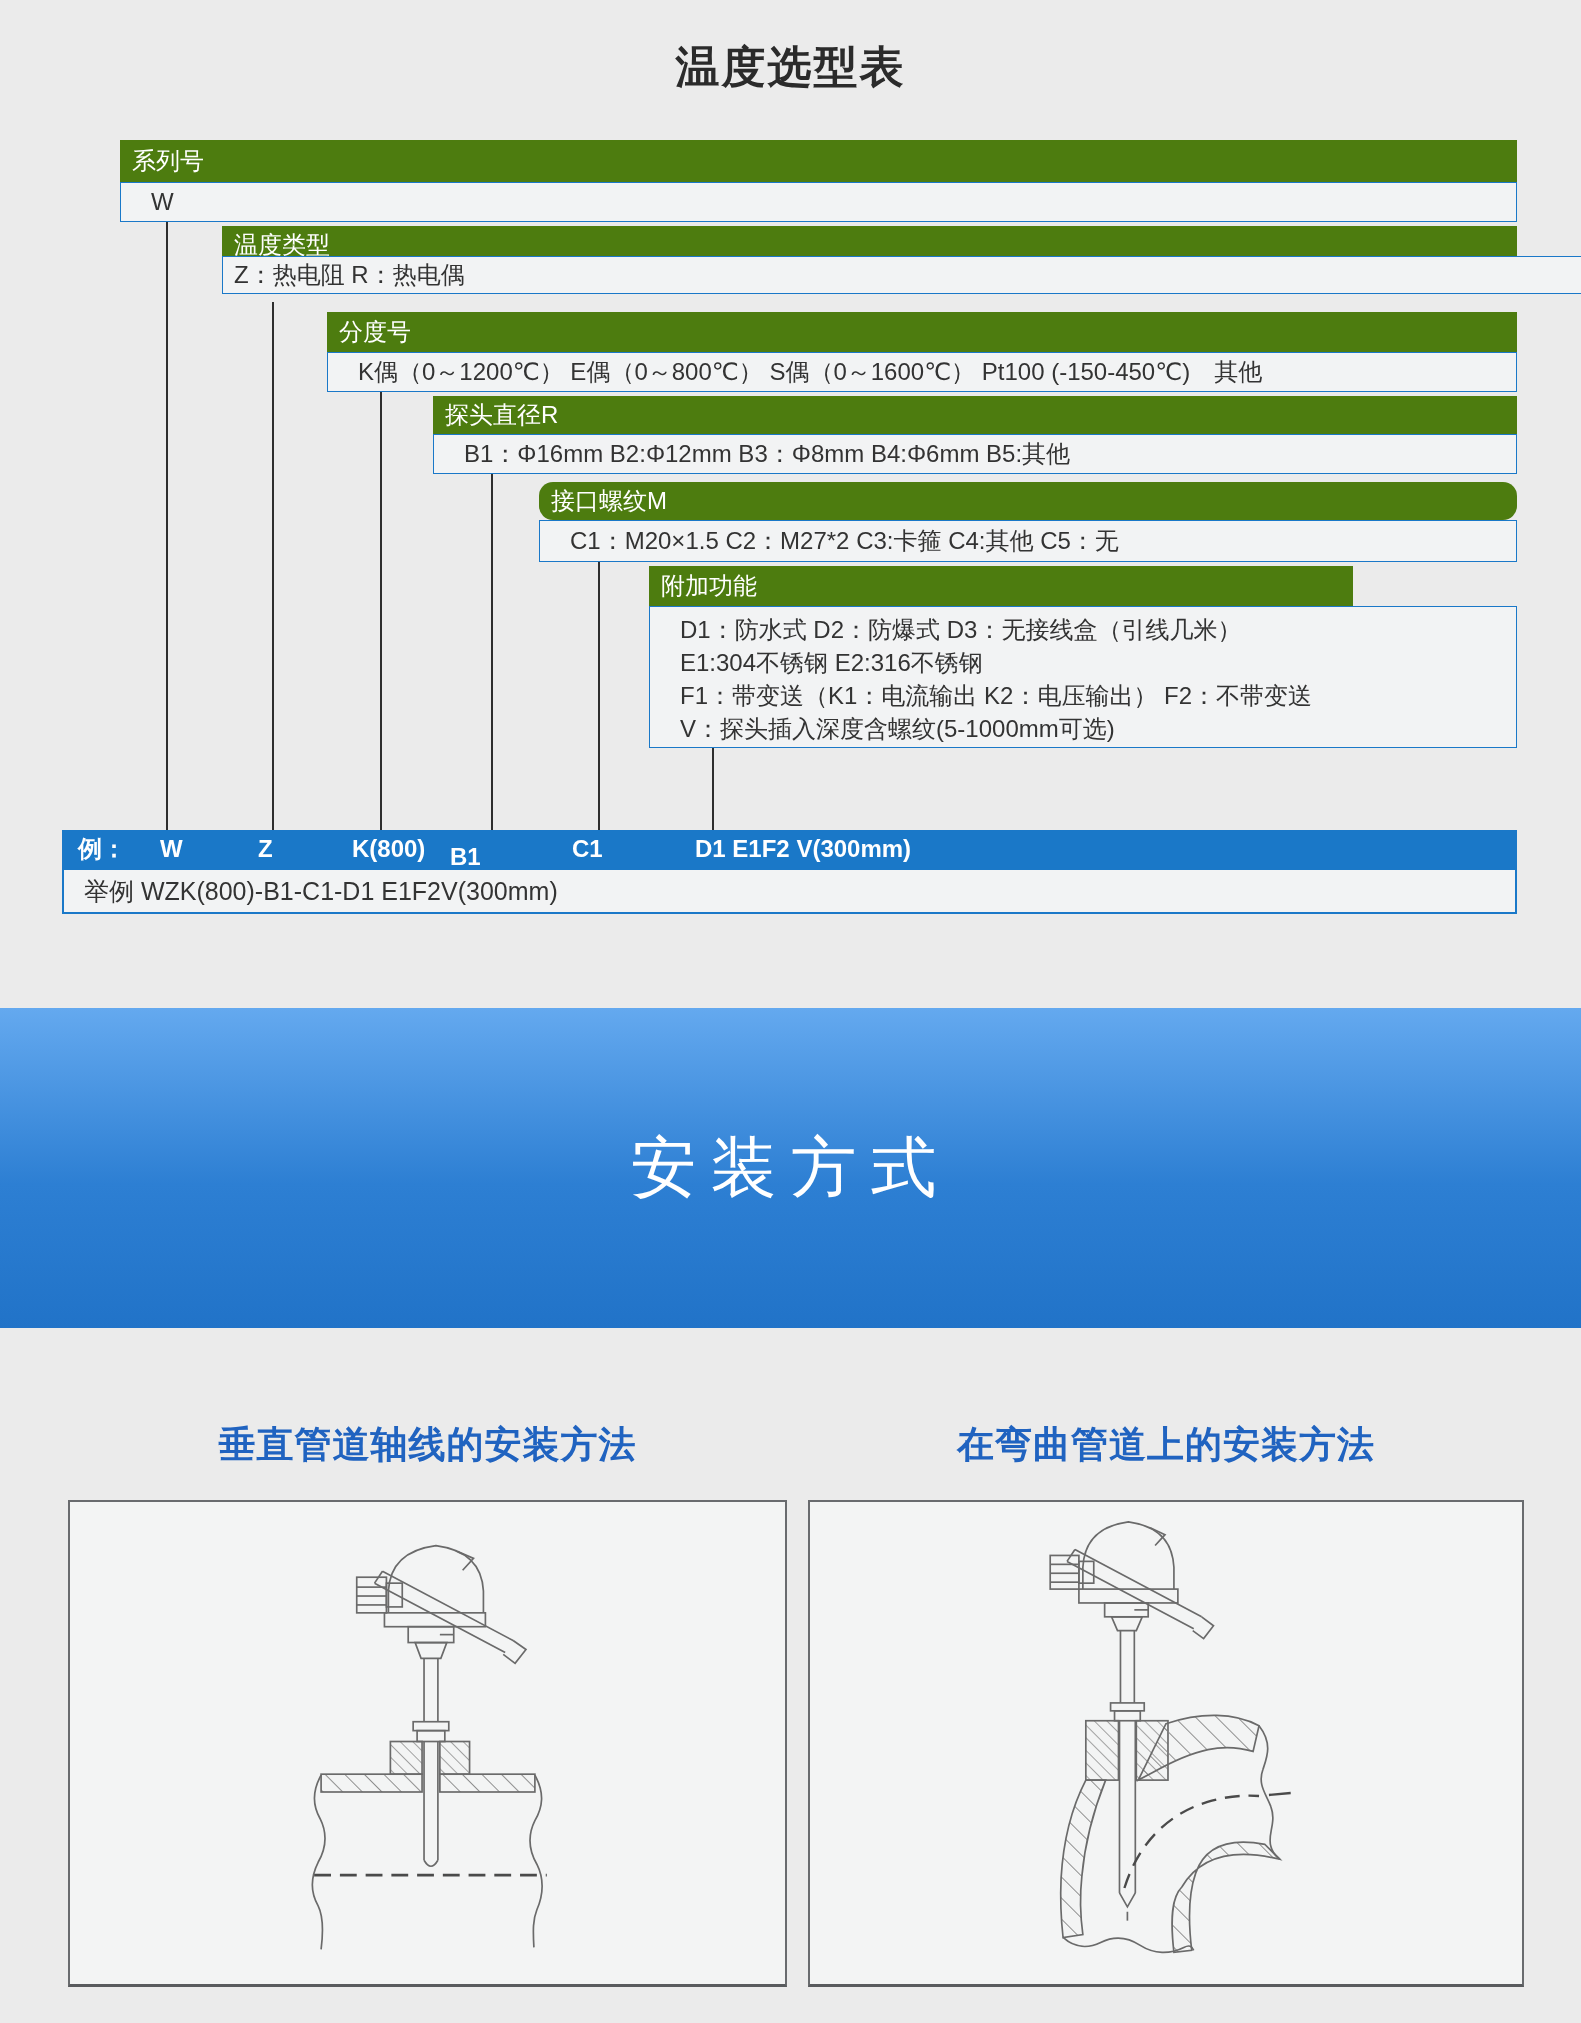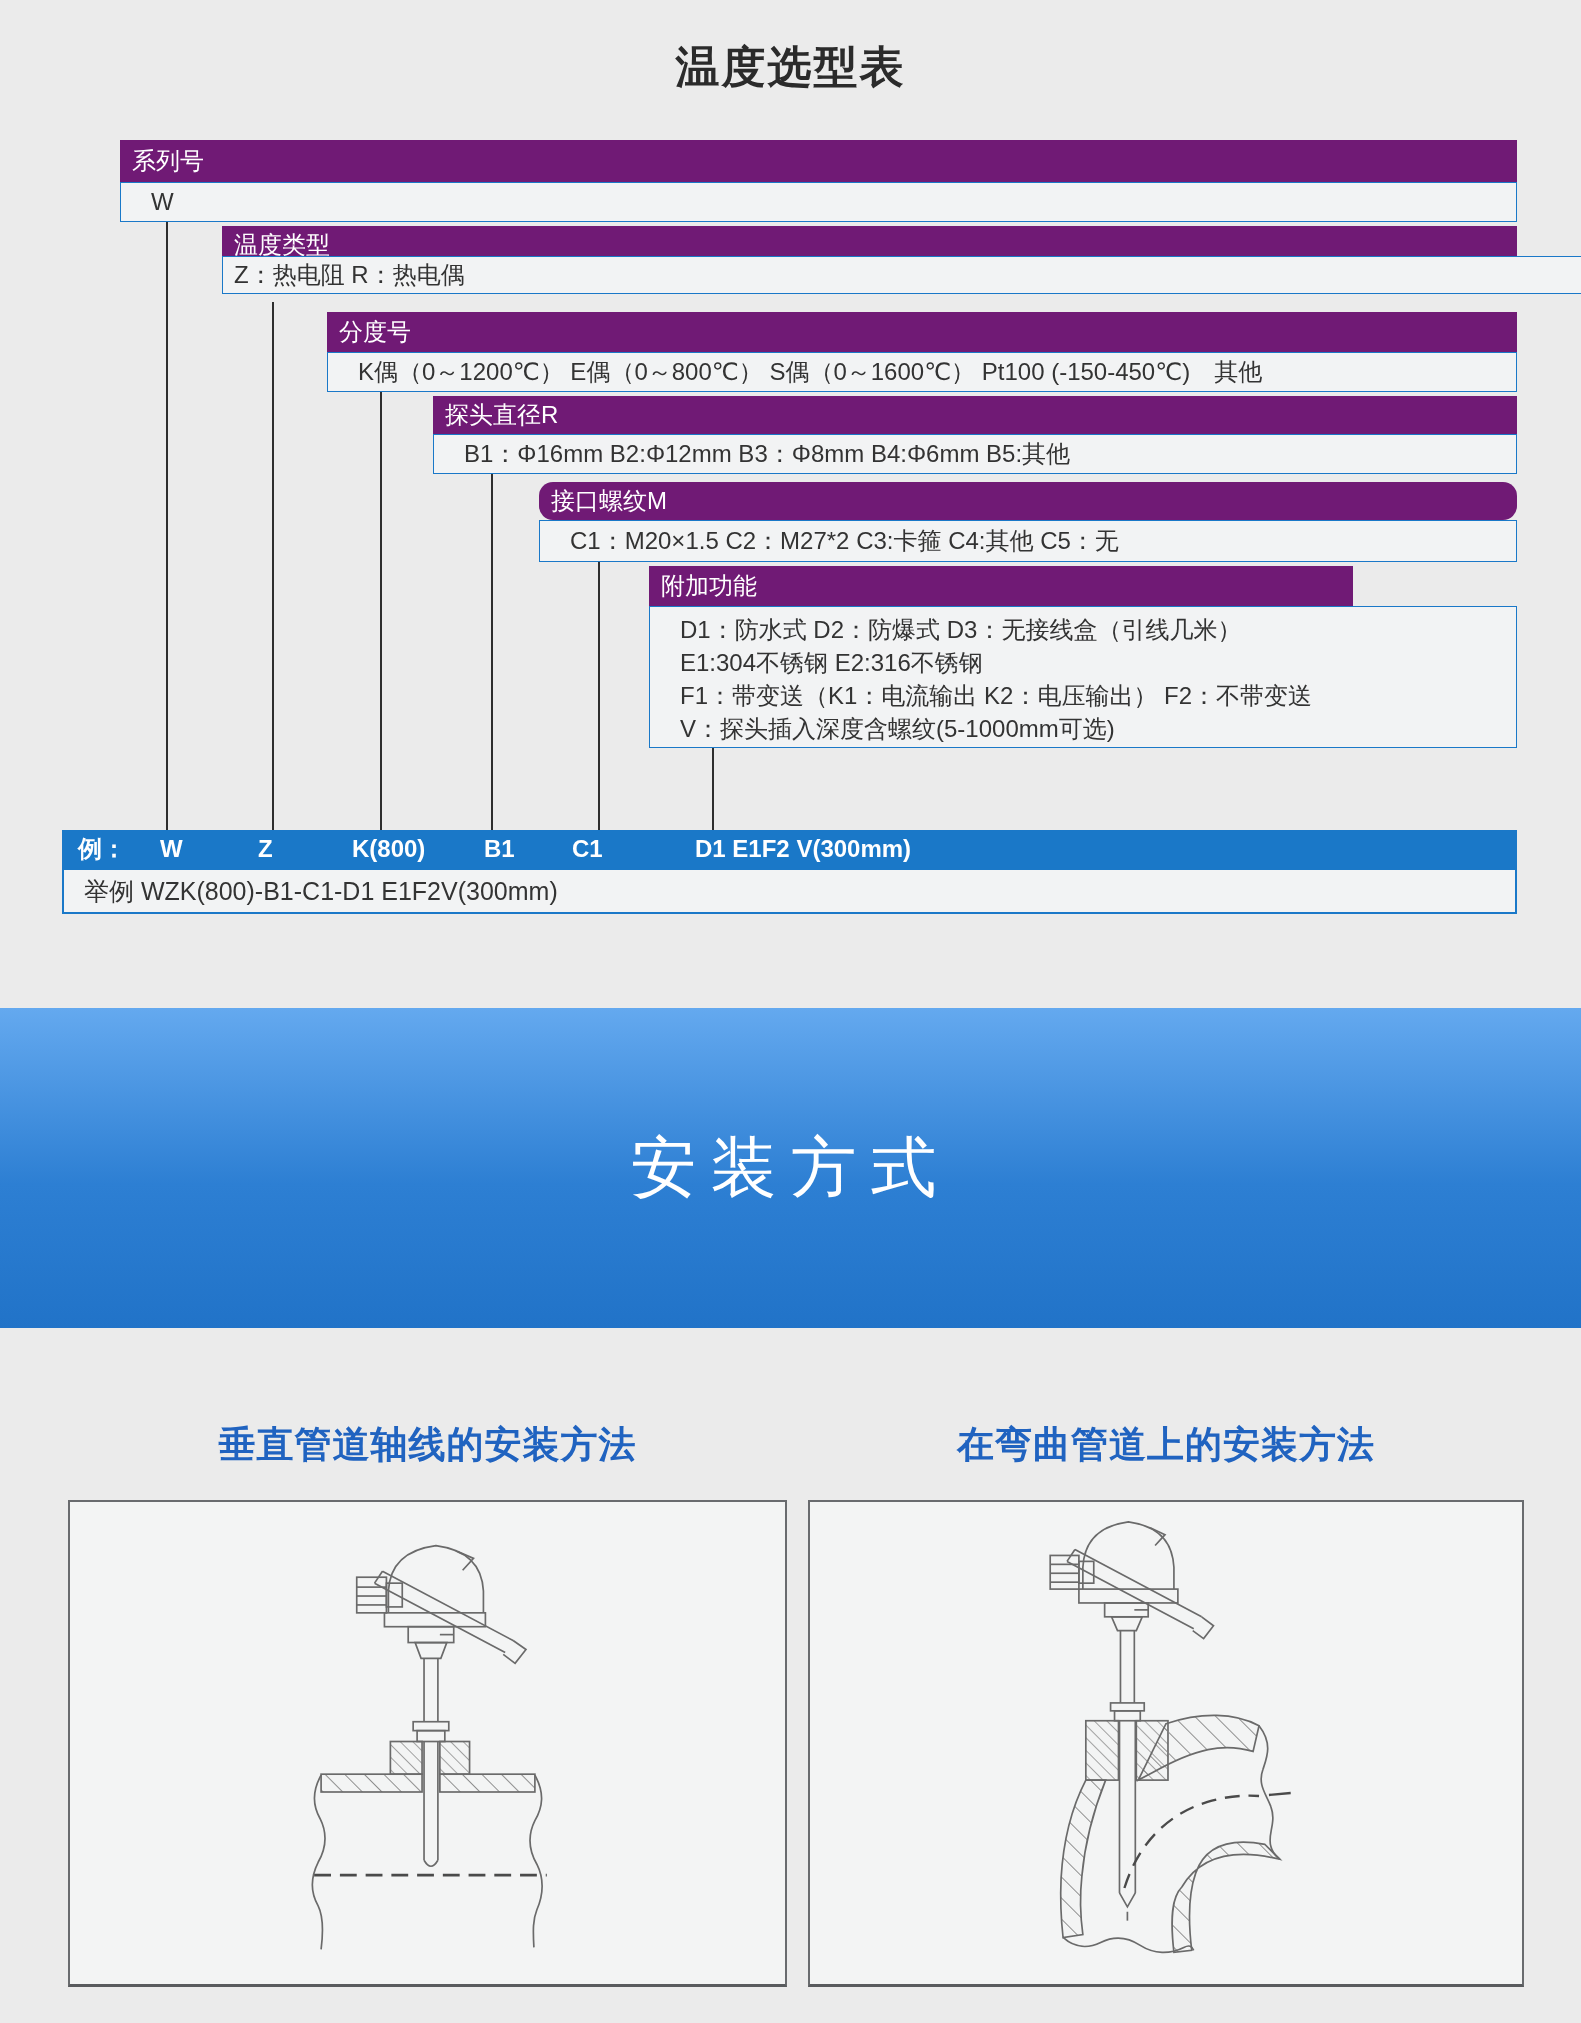--- a/index.html
+++ b/index.html
@@ -1,21 +1,21 @@
 <!DOCTYPE html>
 <html><head>
 <meta charset="utf-8">
 <style>
   html,body{margin:0;padding:0;}
   .page{position:relative;width:1581px;height:2023px;background:#ebebeb;overflow:hidden;
         font-family:"Liberation Sans","DejaVu Sans",sans-serif;}
   .page-title{position:absolute;left:0;top:38px;width:1581px;text-align:center;
         font-size:44px;font-weight:600;color:#2b2b2b;letter-spacing:2px;}
   
-  .hdr{position:absolute;background:#701a75;color:#ffffff;font-size:24px;
+  .hdr{position:absolute;background:#4d7c0f;color:#ffffff;font-size:24px;
         display:flex;align-items:center;padding-left:12px;box-sizing:border-box;}
   .val{position:absolute;background:#f2f3f4;border:1px solid #1a78c8;color:#333333;
         font-size:24px;display:flex;align-items:center;padding-left:30px;box-sizing:border-box;}
   .hdr-1{left:120px;top:140px;width:1397px;height:42px;}
   .val-1{left:120px;top:182px;width:1397px;height:40px;}
   .hdr-2{left:222px;top:226px;width:1295px;height:38px;}
   .val-2{left:222px;top:256px;width:1395px;height:38px;padding-left:11px;}
   .hdr-3{left:327px;top:312px;width:1190px;height:40px;}
   .val-3{left:327px;top:352px;width:1190px;height:40px;}
   .hdr-4{left:433px;top:396px;width:1084px;height:38px;}
@@ -29,21 +29,21 @@
   .c1{left:166px;top:222px;height:608px;}
   .c2{left:272px;top:302px;height:528px;}
   .c3{left:380px;top:392px;height:438px;}
   .c4{left:491px;top:474px;height:356px;}
   .c5{left:598px;top:562px;height:268px;}
   .c6{left:712px;top:748px;height:82px;}
   .example-row{position:absolute;left:62px;top:830px;width:1455px;height:38px;background:#1a78c8;
         color:#fff;font-size:24px;font-weight:600;}
   .example-row span{position:absolute;top:0;line-height:38px;white-space:nowrap;}
   .ex-label{left:16px;}  .ex-0{left:98px;} .ex-1{left:196px;} .ex-2{left:290px;}
-  .ex-3{left:422px;} .ex-4{left:510px;} .ex-5{left:633px;}
+  .ex-3{left:388px;margin-top:8px;} .ex-4{left:510px;} .ex-5{left:633px;}
   .example-full{position:absolute;left:62px;top:868px;width:1455px;height:46px;background:#f2f3f4;
         border:2px solid #1a78c8;box-sizing:border-box;color:#333;font-size:25px;
         display:flex;align-items:center;padding-left:20px;}
   
   .banner{position:absolute;left:0;top:1008px;width:1581px;height:320px;
         background:linear-gradient(180deg,#64a9ef 0%,#2d7fd3 55%,#2173c8 100%);
         display:flex;align-items:center;justify-content:center;}
   .banner-text{color:#ffffff;font-size:66px;letter-spacing:14px;font-weight:500;}
   
   .sec-title{position:absolute;top:1420px;font-size:37px;font-weight:bold;color:#2063c0;

